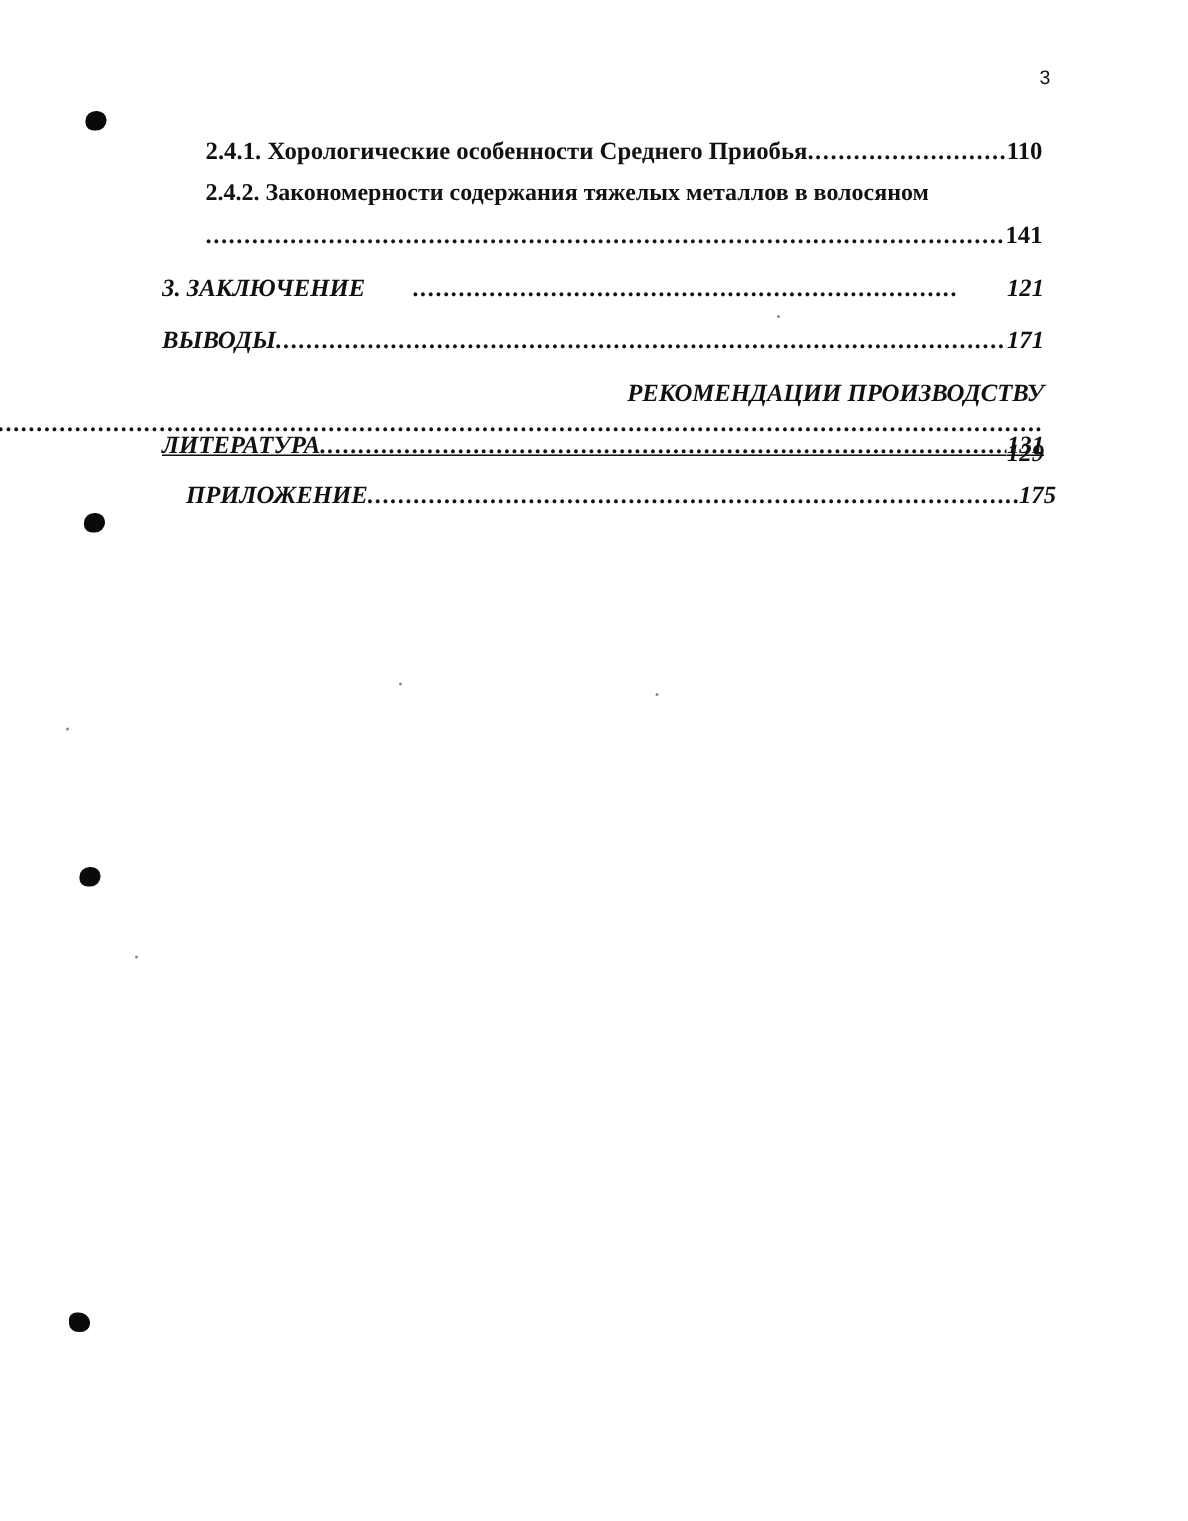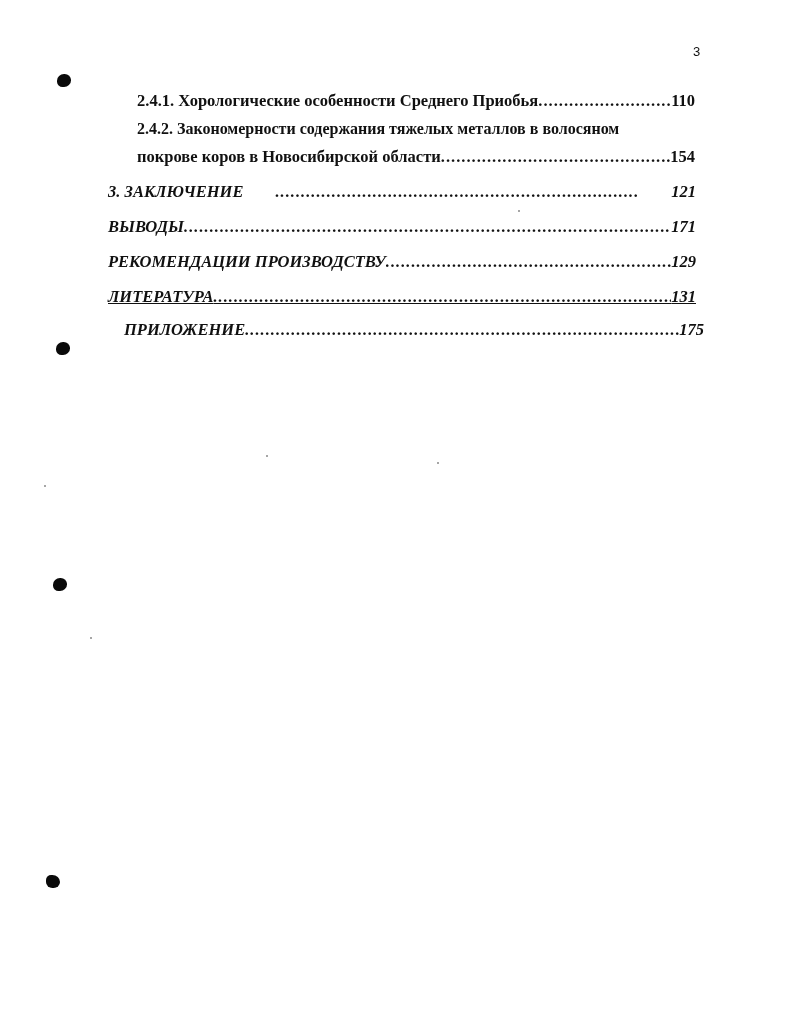--- a/index.html
+++ b/index.html
@@ -31,38 +31,37 @@
 <div class="hole" style="left:46px; top:875px; border-radius:40% 60% 50% 50%;"></div>
 
 <div class="toc-line" style="left:137px; top:91px; width:558px;">
   <span class="title">2.4.1. Хорологические особенности Среднего Приобья</span>
   <span class="leader"></span>
   <span class="pg">110</span>
 </div>
 
 <div class="plain" style="left:137px; top:120px;">2.4.2. Закономерности  содержания  тяжелых металлов в волосяном</div>
 <div class="toc-line" style="left:137px; top:147px; width:558px;">
-  <span class="title">покрове коров в Новосибирской области</span>
   <span class="leader"></span>
-  <span class="pg">154</span>
+  <span class="pg">141</span>
 </div>
 
 <div class="toc-line italic" style="left:108px; top:182px; width:588px;gap:32px;">
   <span class="title">3. ЗАКЛЮЧЕНИЕ</span>
   <span class="leader"></span>
   <span class="pg">121</span>
 </div>
 
 <div class="toc-line italic" style="left:108px; top:217px; width:588px;">
   <span class="title">ВЫВОДЫ </span>
   <span class="leader"></span>
   <span class="pg">171</span>
 </div>
 
-<div class="toc-line italic" style="left:108px; top:252px; width:588px;">
+<div class="toc-line italic" style="left:108px; top:252px; width:588px;flex-direction:column;">
   <span class="title">РЕКОМЕНДАЦИИ ПРОИЗВОДСТВУ </span>
   <span class="leader"></span>
   <span class="pg">129</span>
 </div>
 
 <div class="toc-line italic" style="left:108px; top:287px; width:588px;text-decoration:underline;">
   <span class="title">ЛИТЕРАТУРА</span>
   <span class="leader"></span>
   <span class="pg">131</span>
 </div>

